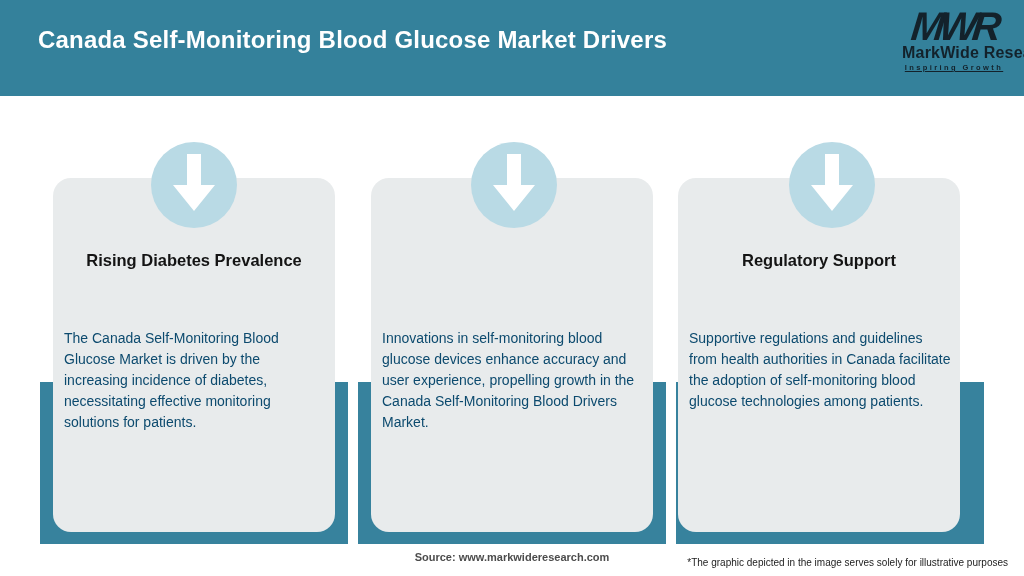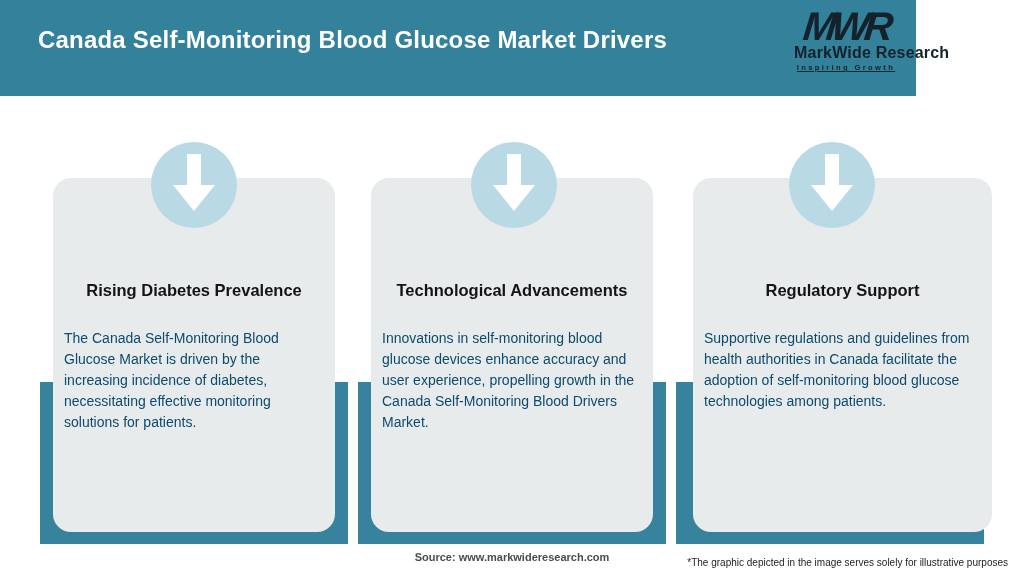--- a/index.html
+++ b/index.html
@@ -4,21 +4,21 @@
 <style>
   html,body { margin:0; padding:0; }
   body {
     width:1024px; height:576px;
     font-family:"Liberation Sans", sans-serif;
     background:#ffffff; position:relative; overflow:hidden;
   }
   .stage { position:absolute; top:0; left:0; width:1024px; height:576px; }
 
   
-  .header { position:absolute; top:0; left:0; width:916px; height:96px; background:#34819b; }
+  .header { position:absolute; top:0; left:0; width:1024px; height:96px; background:#34819b; }
   .header-title {
     position:absolute; left:38px; top:26px; margin:0;
     color:#ffffff; font-size:24px; font-weight:bold; letter-spacing:0.2px; white-space:nowrap;
   }
   .logo { position:absolute; right:18px; top:5px; width:104px; text-align:center; color:#13222b; }
   .logo-mono {
     font-size:40px; font-weight:bold; font-style:italic;
     letter-spacing:-5px; line-height:42px; transform:skewX(-6deg);
   }
   .logo-name { font-size:16px; font-weight:bold; letter-spacing:0.2px; margin-top:-3px; white-space:nowrap; }
@@ -26,24 +26,24 @@
 
   
   .band { position:absolute; top:382px; width:308px; height:162px; background:#37829d; z-index:1; }
   .band-0 { left:40px; } .band-1 { left:358px; } .band-2 { left:676px; }
 
   
   .card {
     position:absolute; top:178px; width:282px; height:354px;
     background:#e8ebec; border-radius:18px; z-index:2;
   }
-  .card-0 { left:53px; } .card-1 { left:371px; } .card-2 { left:693px;padding-left:17px; }
+  .card-0 { left:53px; } .card-1 { left:371px; } .card-2 { left:678px; }
   .card-title {
     position:absolute; top:72px; left:6px; right:6px; text-align:center;
-    font-size:16.5px; font-weight:bold; color:#141414; line-height:20px;margin-top:30px;
+    font-size:16.5px; font-weight:bold; color:#141414; line-height:20px;
   }
   .card-body {
     position:absolute; top:150px; left:11px; right:8px;
     font-size:14px; line-height:21px; color:#0c4a6e; text-align:left;
   }
 
   
   .circle {
     position:absolute; top:142px; width:86px; height:86px; border-radius:50%;
     background:#b9dae5; z-index:3; display:flex; align-items:center; justify-content:center;
@@ -78,21 +78,20 @@
   <div class="band band-0"></div>
   <div class="band band-1"></div>
   <div class="band band-2"></div>
 
   <div class="card card-0">
     <div class="card-title">Rising Diabetes Prevalence</div>
     <div class="card-body">The Canada Self-Monitoring Blood Glucose Market is driven by the increasing incidence of diabetes, necessitating effective monitoring solutions for patients.</div>
   </div>
 
   <div class="card card-1">
-    <div class="card-title">Technological Advancements</div>
     <div class="card-body">Innovations in self-monitoring blood glucose devices enhance accuracy and user experience, propelling growth in the Canada Self-Monitoring Blood Drivers Market.</div>
   </div>
 
   <div class="card card-2">
     <div class="card-title">Regulatory Support</div>
     <div class="card-body">Supportive regulations and guidelines from health authorities in Canada facilitate the adoption of self-monitoring blood glucose technologies among patients.</div>
   </div>
 
   <div class="circle circle-0">
     <svg class="arrow-svg" width="46" height="58" viewBox="0 0 46 58">

